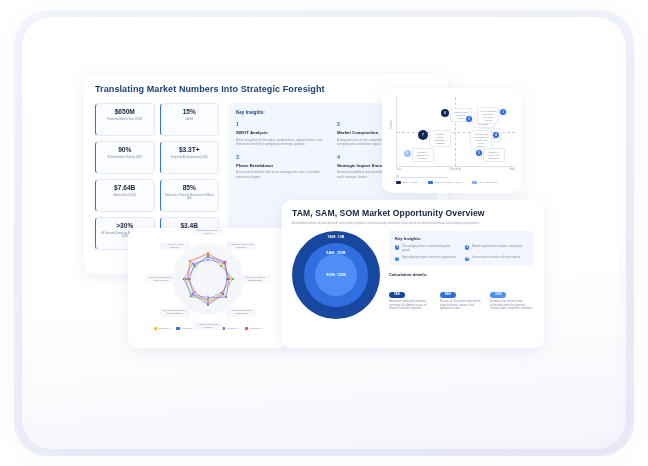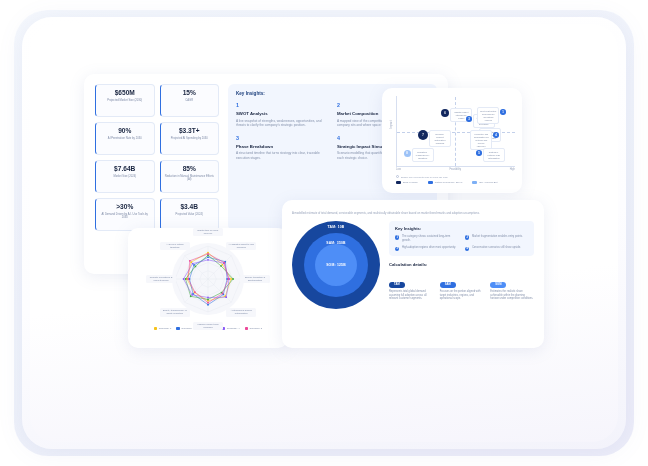--- a/index.html
+++ b/index.html
@@ -205,20 +205,21 @@
 </style>
 </head>
 <body>
 
 <div id="stage">
   <div class="frame-glow"></div>
   <div class="frame-panel"></div>
   <div class="frame-inner"></div>
 
   <div class="card" id="main-card">
+    <div id="main-title">Translating Market Numbers Into Strategic Foresight</div>
     <div id="main-body">
 
       <div class="stat-grid">
         <div class="stat-tile">
           <div class="stat-val">$650M</div>
           <div class="stat-sub">Projected Market Size (2030)</div>
         </div>
         <div class="stat-tile">
           <div class="stat-val">15%</div>
           <div class="stat-sub">CAGR</div>
@@ -418,20 +419,21 @@
         <span>Company 4</span>
       </span>
       <span class="rl-item">
         <span class="rl-sw" id="rsw4" style="background: rgb(236, 72, 153);"></span>
         <span>Company 5</span>
       </span>
     </div>
   </div>
 
   <div class="card" id="tam-card">
+    <div id="tam-title">TAM, SAM, SOM Market Opportunity Overview</div>
     <div id="tam-sub">A modelled estimate of total demand, serviceable segments, and realistically obtainable share based on market benchmarks and adoption assumptions.</div>
 
     <div id="tam-body">
       <div class="rings">
         <div class="ring" id="ring-tam" style="width: 88px; height: 88px; left: 0px; top: 0px; background: rgb(23, 71, 158); padding-top: 4px;">
           <span class="ring-lab">TAM: 10B</span>
         </div>
         <div class="ring" id="ring-sam" style="width: 64px; height: 64px; left: 12px; top: 12px; background: rgb(47, 111, 224); padding-top: 8px;">
           <span class="ring-lab">SAM: 350B</span>
         </div>

